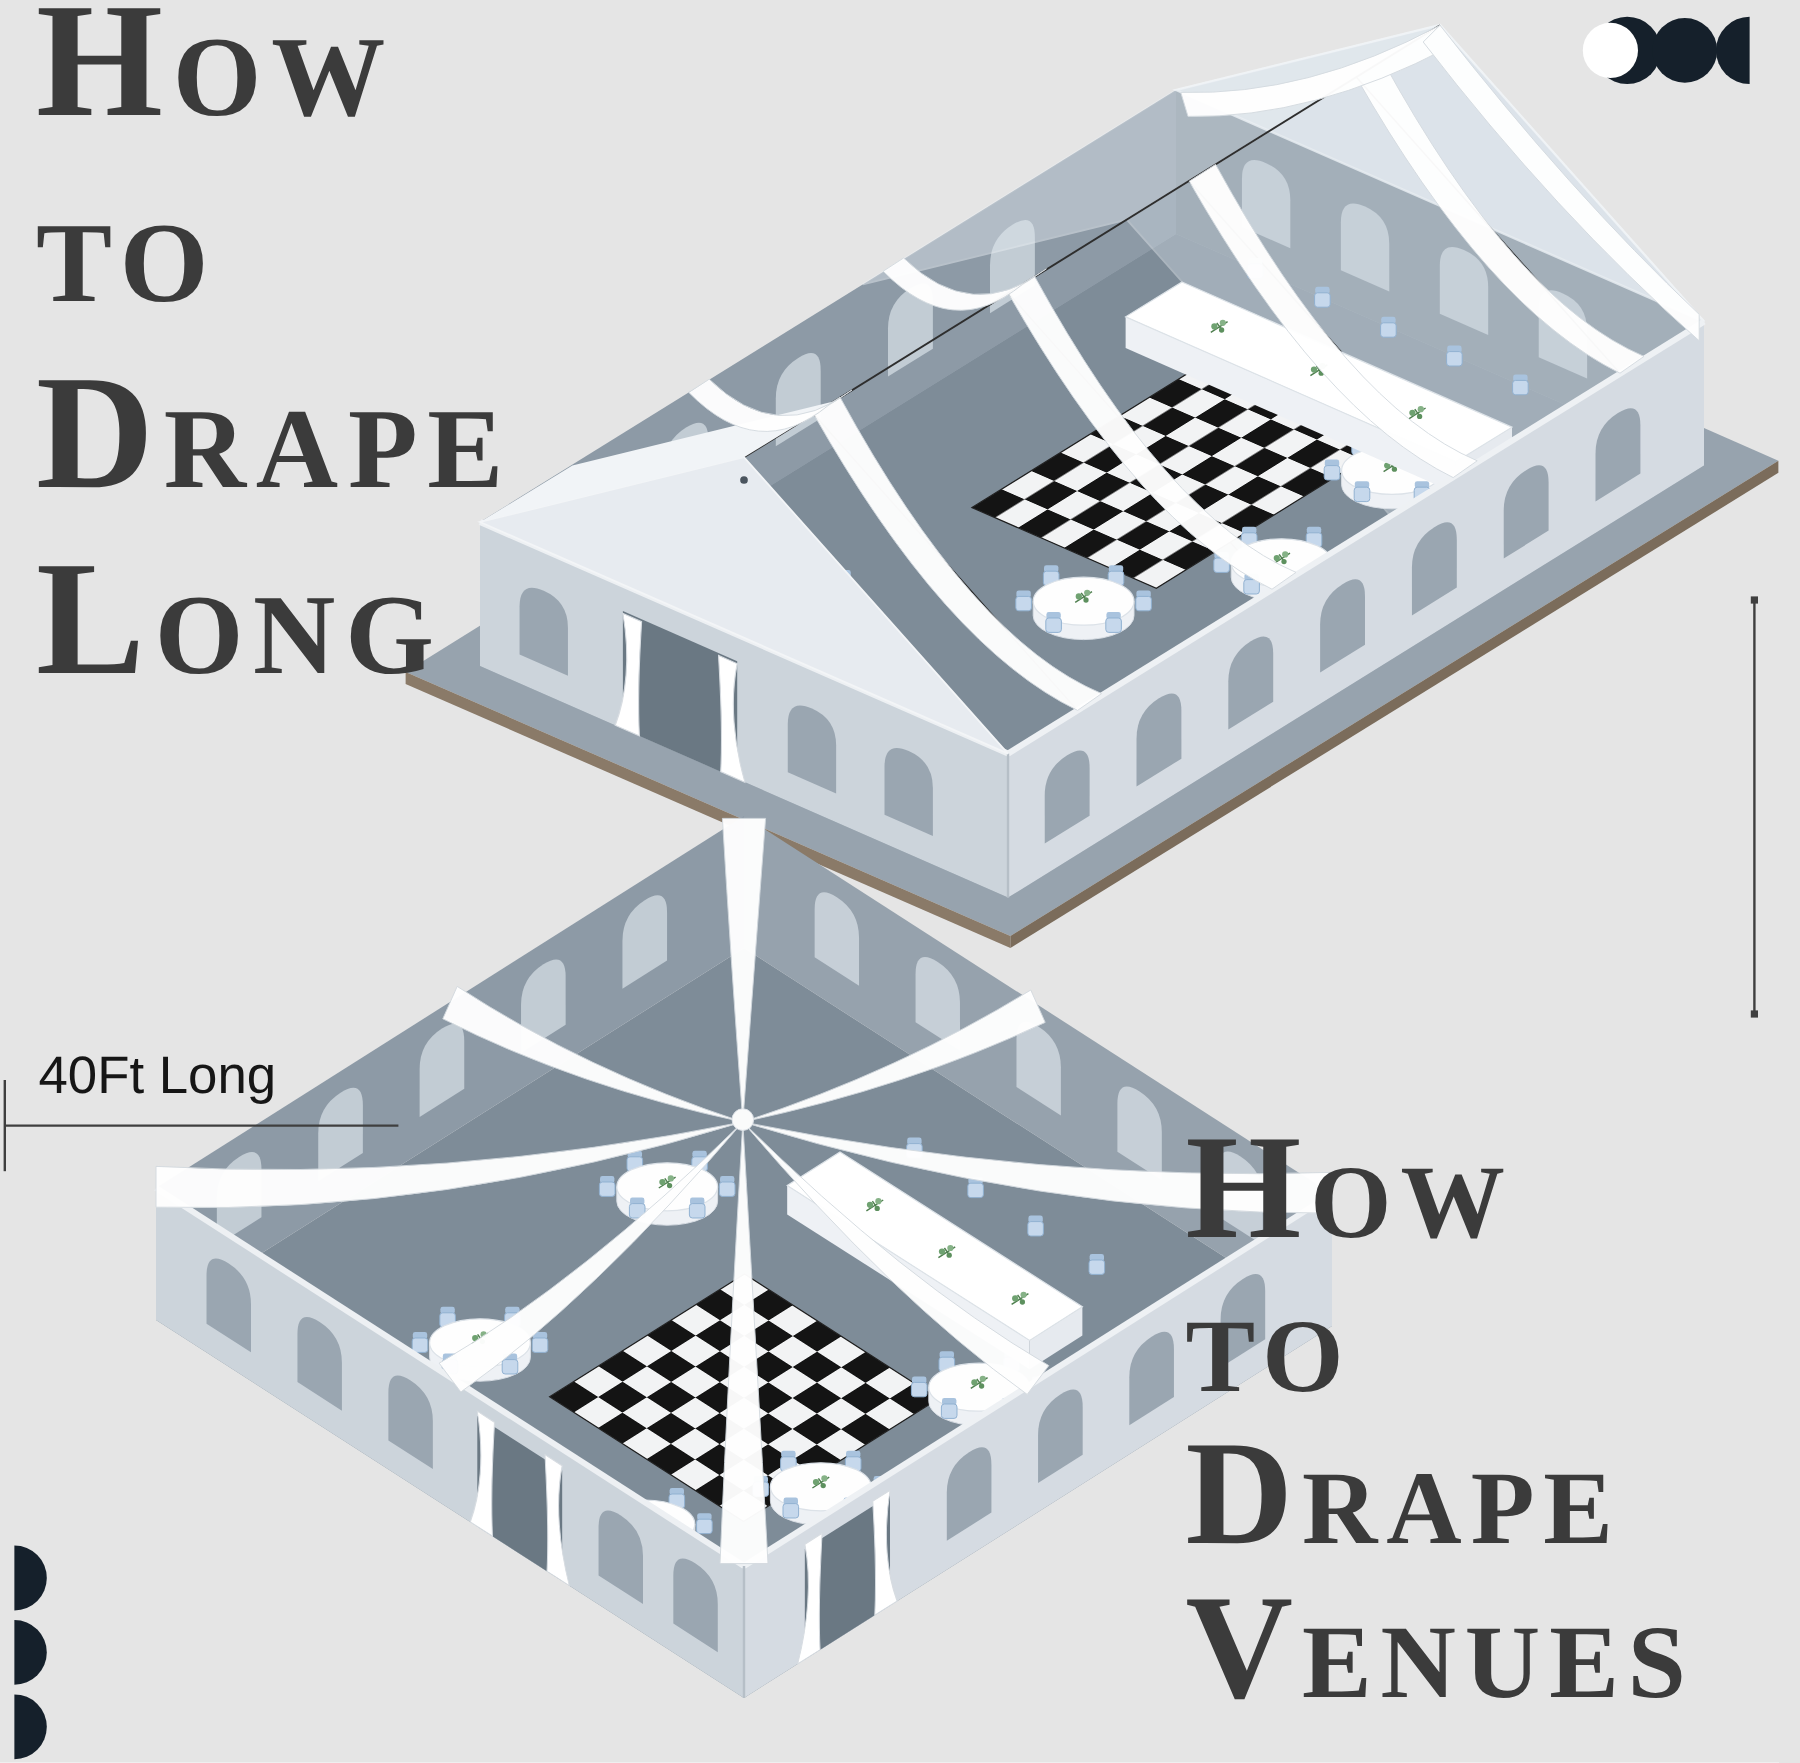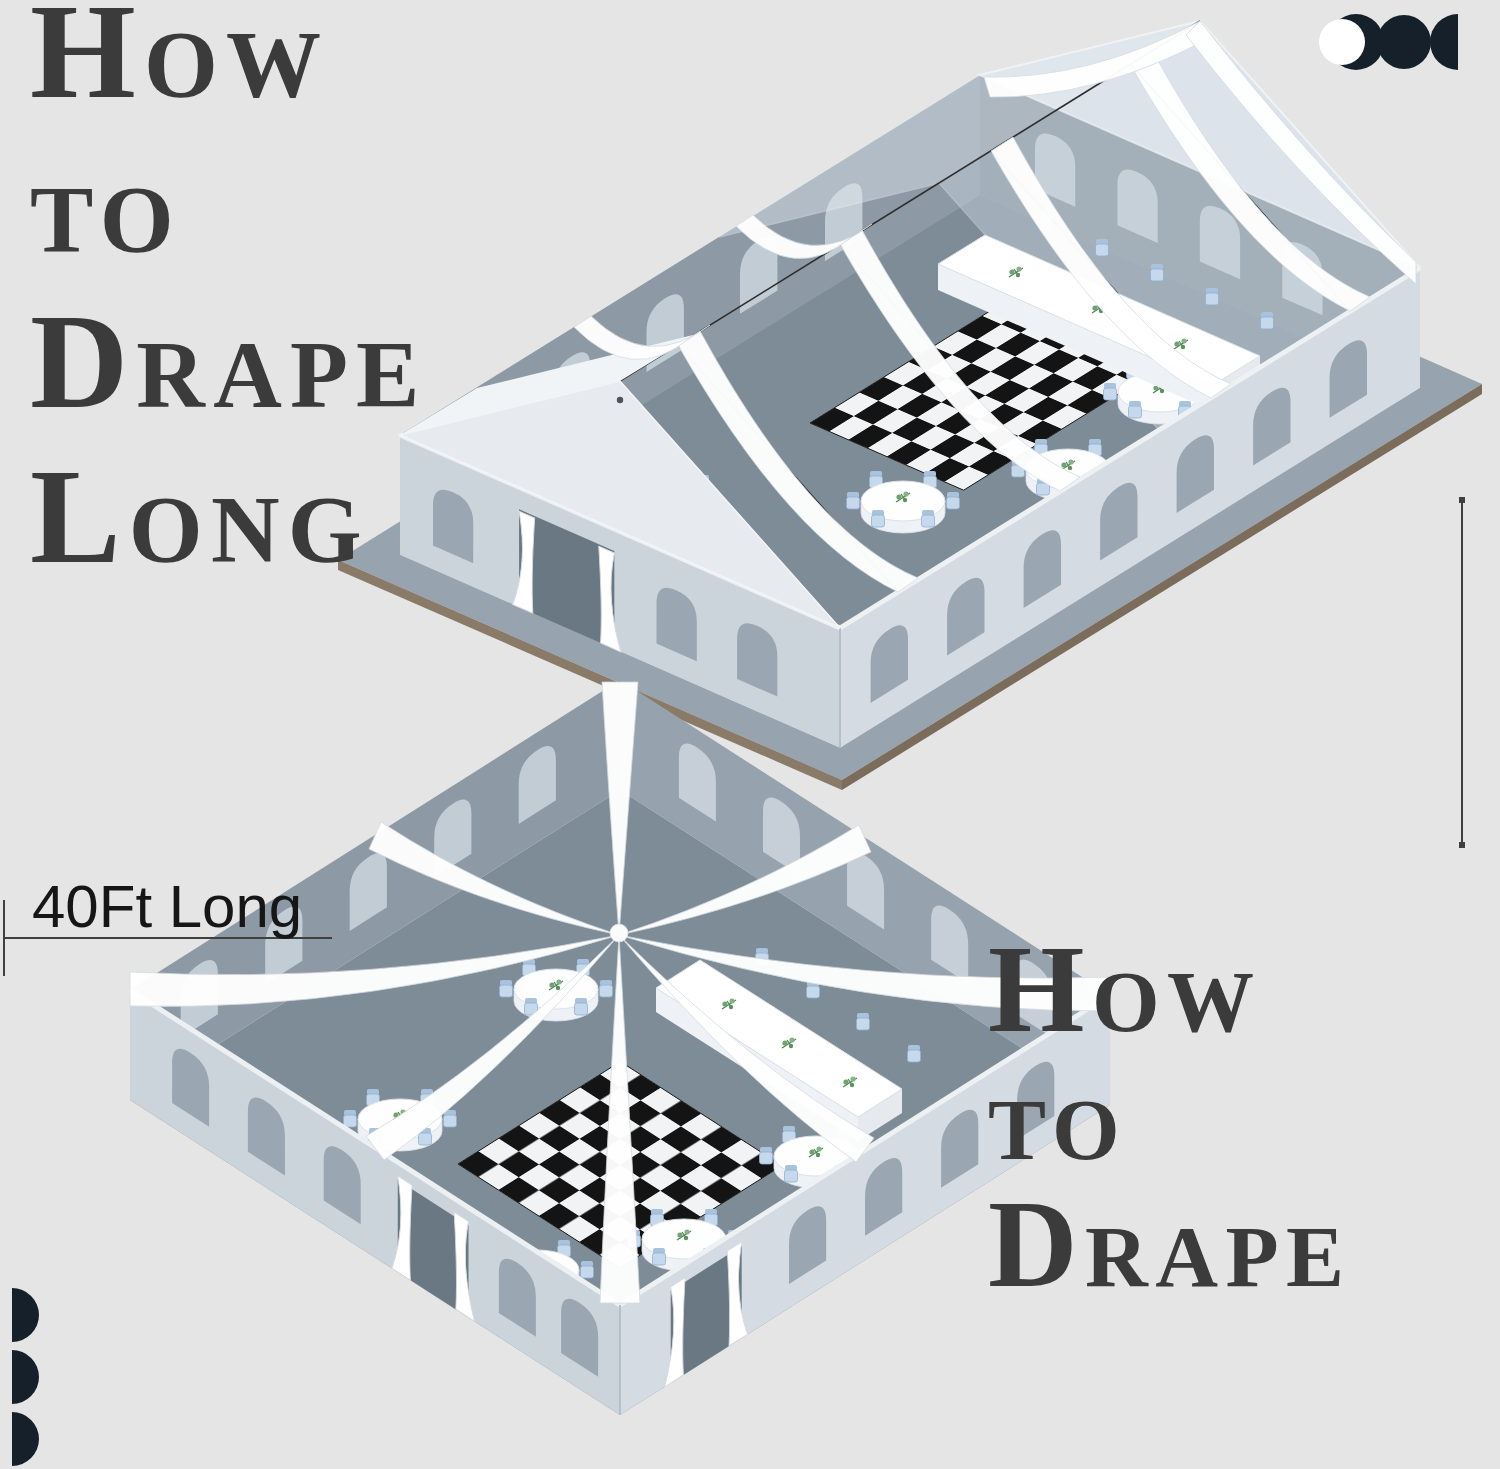--- a/index.html
+++ b/index.html
@@ -3,21 +3,21 @@
 <meta charset="utf-8">
 <style>
   html,body{margin:0;padding:0;background:#fff;}
   #canvas{position:relative;width:1500px;height:1469px;background:#e5e5e5;overflow:hidden;
           font-family:"Liberation Sans",sans-serif;}
   #scene{position:absolute;left:0;top:0;z-index:1;}
   .title{position:absolute;z-index:3;font-family:"Liberation Serif","DejaVu Serif",serif;
          font-variant:small-caps;font-weight:700;color:#3b3b3b;letter-spacing:0.06em;}
   .title-top{left:30px;top:-26px;font-size:136px;line-height:1.14;}
   .title-bottom{left:988px;top:926px;font-size:124px;line-height:1.03;}
-  .dim-label{position:absolute;z-index:3;left:32px;top:872px;font-size:60px;color:#161616;
+  .dim-label{position:absolute;z-index:3;left:32px;top:872px;font-size:44px;color:#161616;
              font-family:"Liberation Sans",sans-serif;font-weight:400;}
 </style>
 </head>
 <body>
 <div id="canvas">
 
 <svg id="scene" width="1500" height="1469" viewBox="0 0 1500 1469" xmlns="http://www.w3.org/2000/svg">
   <defs>
     <path id="arch" d="M0 0 L0 -40 Q0 -62 22 -62 Q44 -62 44 -40 L44 0 Z"></path>
     <path id="curt" d="M0 -96 C7 -62 3 -28 -7 0 L15 0 C13 -34 15 -66 17 -96 Z"></path>
@@ -262,17 +262,18 @@
   <div>How</div>
   <div>to</div>
   <div>Drape</div>
   <div>Long</div>
 </div>
 
 <div class="title title-bottom">
   <div>How</div>
   <div>to</div>
   <div>Drape</div>
+  <div>Venues</div>
 </div>
 
 <div class="dim-label">40Ft Long</div>
 
 </div>
 
 </body></html>

